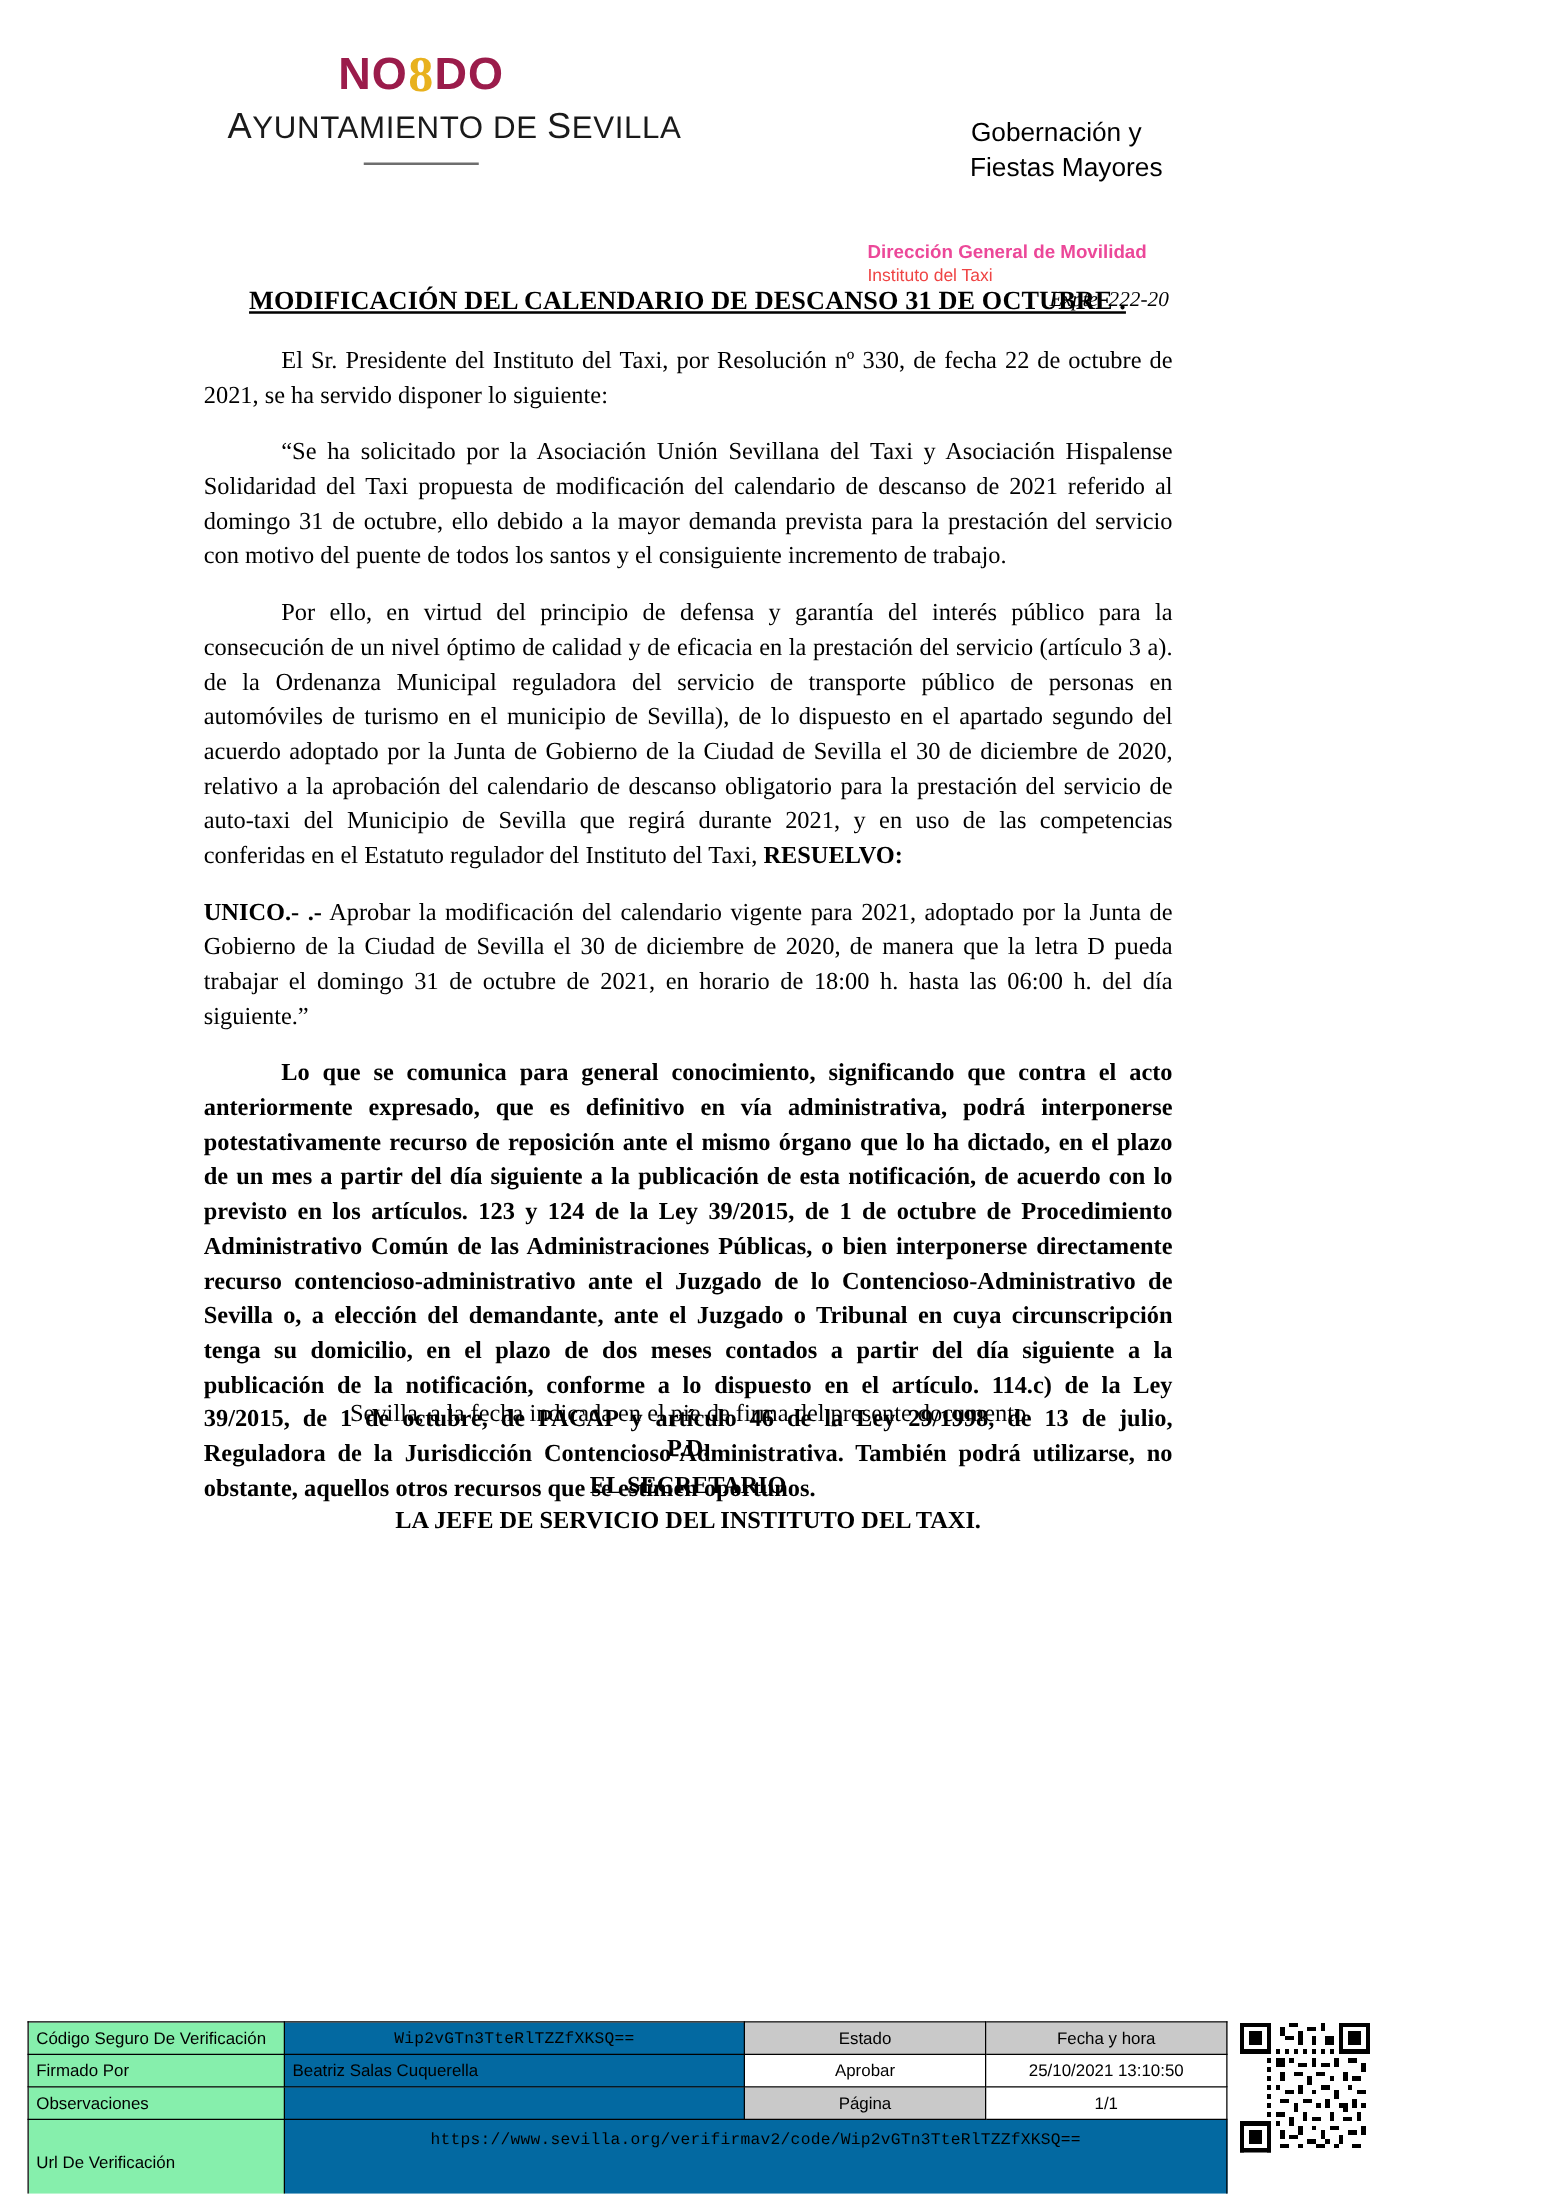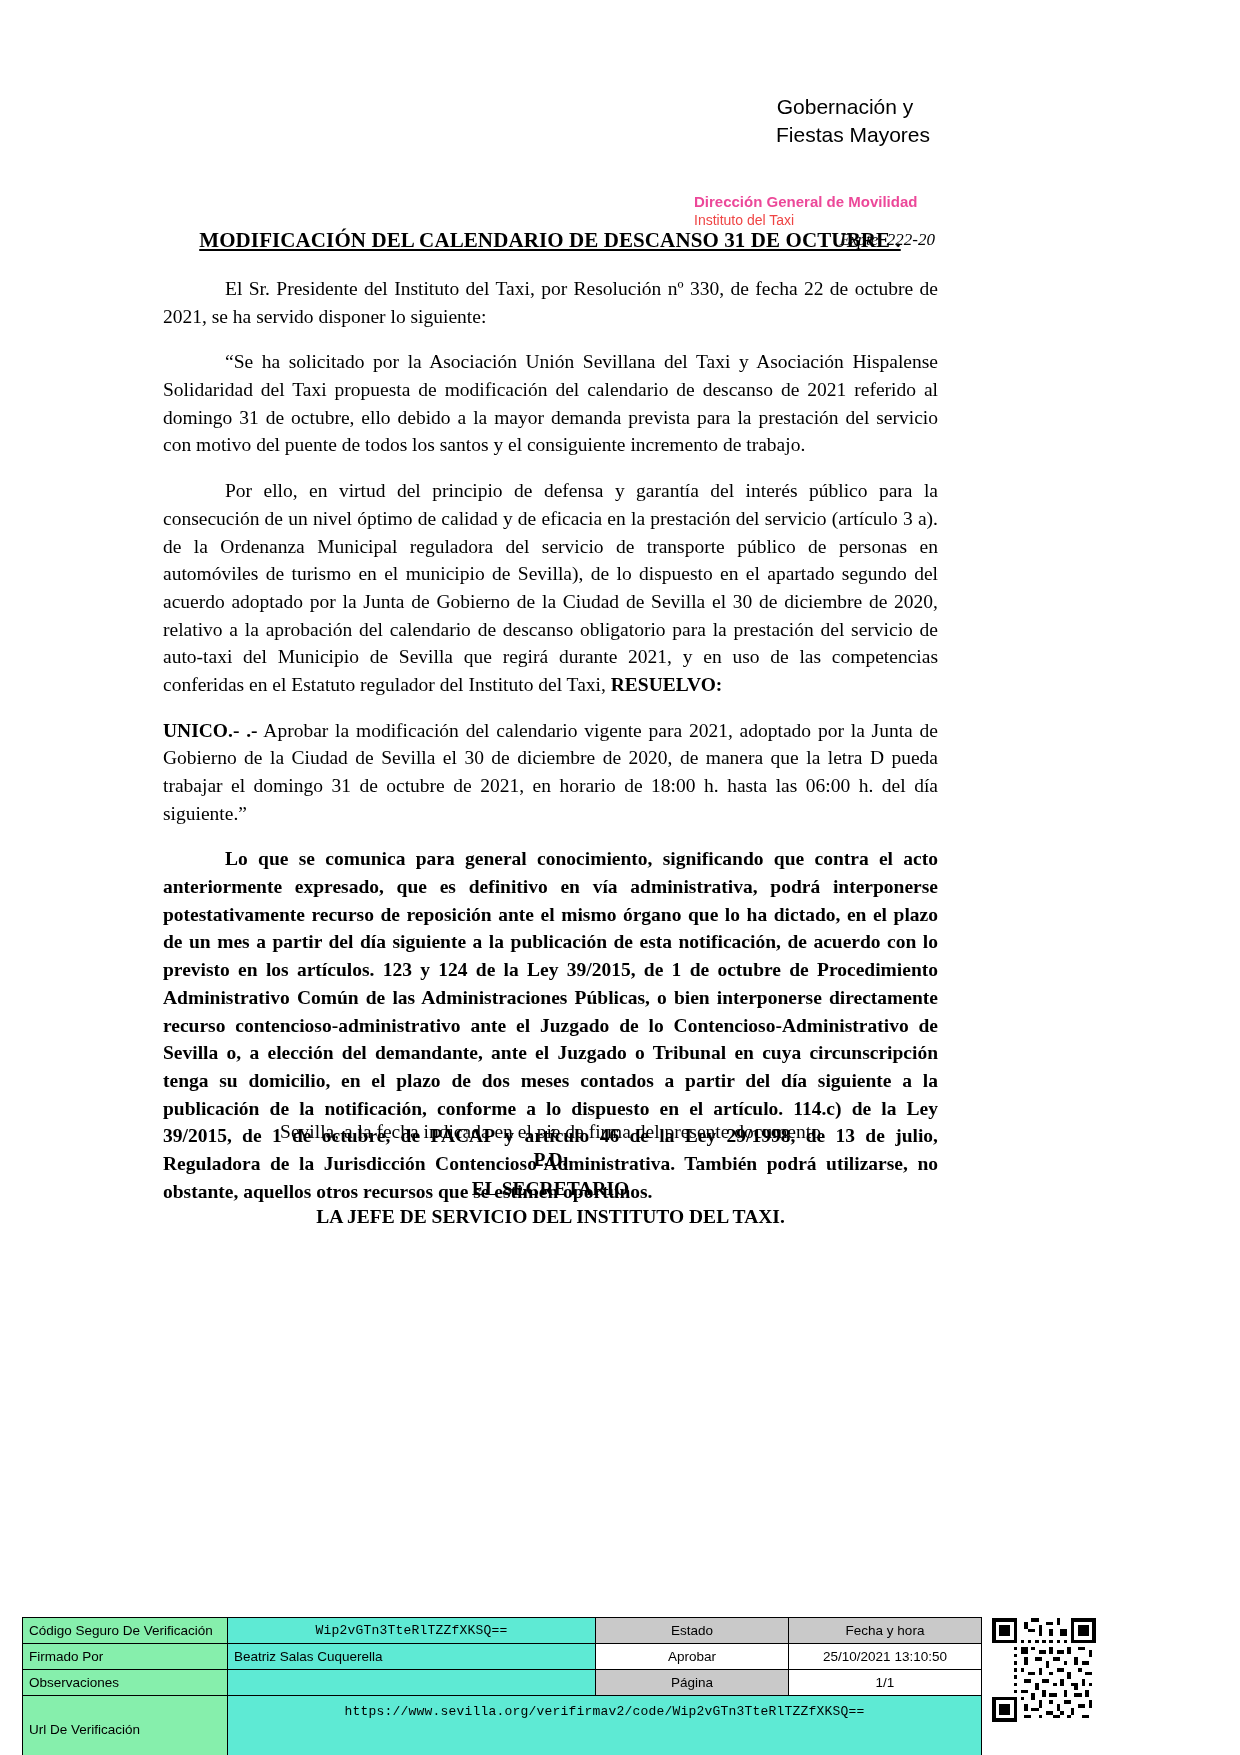--- a/index.html
+++ b/index.html
@@ -182,21 +182,21 @@
     padding: 3px 6px;
     height: 19px;
     vertical-align: middle;
   }
   .verif td.lbl {
     background: #86efac;
     width: 192px;
     white-space: nowrap;
   }
   .verif td.val {
-    background: #5eead4;
+    background: #0369a1;
     text-align: left;
   }
   .verif td.mono {
     font-family: "Liberation Mono", "DejaVu Sans Mono", monospace;
     text-align: center;
     font-size: 13px;
     letter-spacing: 0.2px;
   }
   .verif td.small-lbl {
     background: #c9c9c9;
@@ -225,20 +225,25 @@
     background: #ffffff;
   }
 </style>
 </head>
 <body>
 
 <div class="page">
 
   <div class="header">
 
+    <div class="logo-block">
+      <div class="nosdo"><span>NO</span><span class="knot">8</span><span>DO</span></div>
+      <div class="ayto"><span class="cap">A</span><span>YUNTAMIENTO DE </span><span class="cap">S</span><span>EVILLA</span></div>
+      <div class="logo-rule"></div>
+    </div>
 
     <div class="dept">
       <div>Gobernación y</div>
       <div>Fiestas Mayores</div>
     </div>
 
     <div class="dirgen">Dirección General de Movilidad</div>
     <div class="instituto">Instituto del Taxi</div>
     <div class="expte">Expte. 222-20</div>
   </div>

